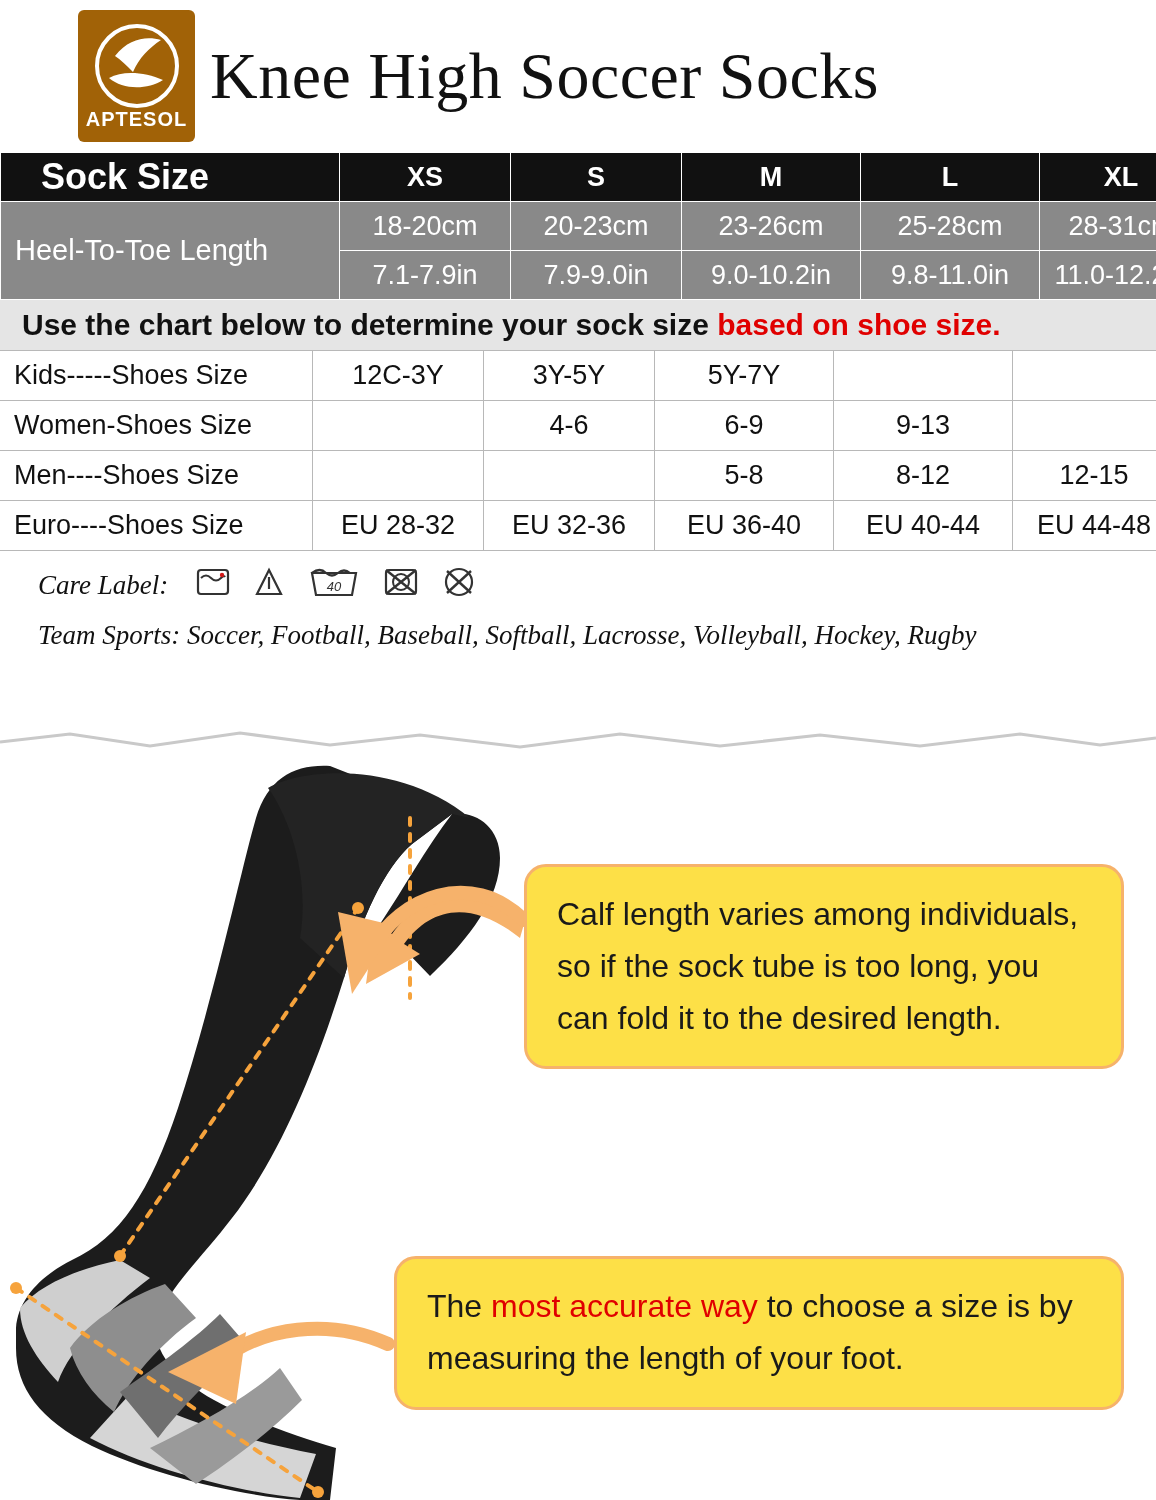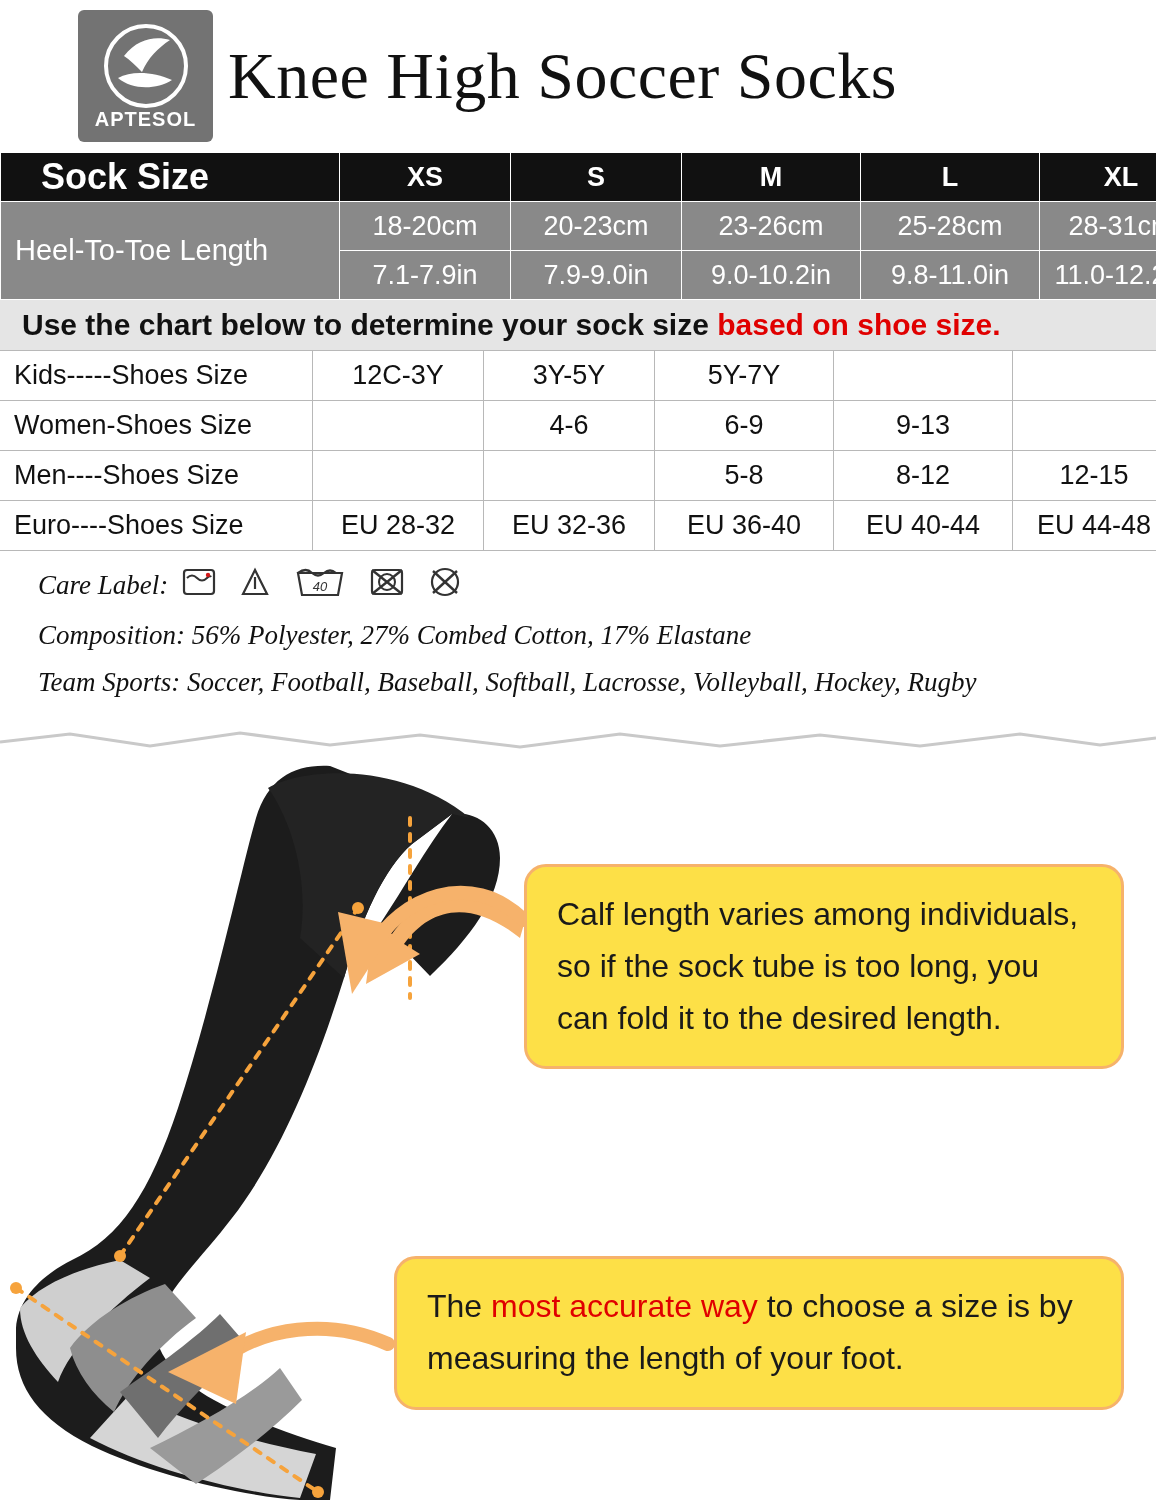--- a/index.html
+++ b/index.html
@@ -18,23 +18,23 @@
 
   
   .header {
     height: 152px;
     display: flex;
     align-items: center;
     padding-left: 78px;
     box-sizing: border-box;
   }
   .logo-box {
-    width: 135px;
+    width: 117px;
     height: 132px;
-    background: #737373;
+    background: #a16207;
     border-radius: 6px;
     display: flex;
     flex-direction: column;
     align-items: center;
     justify-content: center;
     flex: 0 0 auto;
   }
   .logo-mark {
     width: 96px;
     height: 90px;
@@ -129,21 +129,21 @@
   
   .info {
     padding: 14px 0 0 38px;
     font-family: "Liberation Serif", serif;
     font-style: italic;
     font-size: 27px;
   }
   .care-row {
     display: flex;
     align-items: center;
-    gap: 14px;
+    gap: 28px;
     margin-bottom: 14px;
   }
   .care-icons { display: flex; align-items: center; gap: 24px; }
   .info-line { margin-bottom: 16px; }
 
   
   .divider {
     position: absolute;
     top: 728px;
     left: 0;
@@ -295,21 +295,20 @@
       </span>
       <span>
         <svg width="34" height="32" viewBox="0 0 34 32">
           <circle cx="17" cy="16" r="13" fill="none" stroke="#333" stroke-width="2.2"></circle>
           <line x1="5" y1="5" x2="29" y2="27" stroke="#333" stroke-width="2.4"></line>
           <line x1="29" y1="5" x2="5" y2="27" stroke="#333" stroke-width="2.4"></line>
         </svg>
       </span>
     </span>
   </div>
-  <div class="info-line">Composition: 56% Polyester, 27% Combed Cotton, 17% Elastane</div>
   <div class="info-line">Team Sports: Soccer, Football, Baseball, Softball, Lacrosse, Volleyball, Hockey, Rugby</div>
 </div>
 
 <div class="divider">
   <svg width="1156" height="26" viewBox="0 0 1156 26" preserveAspectRatio="none">
     <path d="M0 14 L70 6 L150 18 L240 5 L330 17 L420 7 L520 19 L620 6 L720 18 L820 7 L920 18 L1020 6 L1100 17 L1156 10 L1156 26 L0 26 Z" fill="#ffffff"></path>
     <path d="M0 14 L70 6 L150 18 L240 5 L330 17 L420 7 L520 19 L620 6 L720 18 L820 7 L920 18 L1020 6 L1100 17 L1156 10" fill="none" stroke="#c9c9c9" stroke-width="3"></path>
   </svg>
 </div>
 

